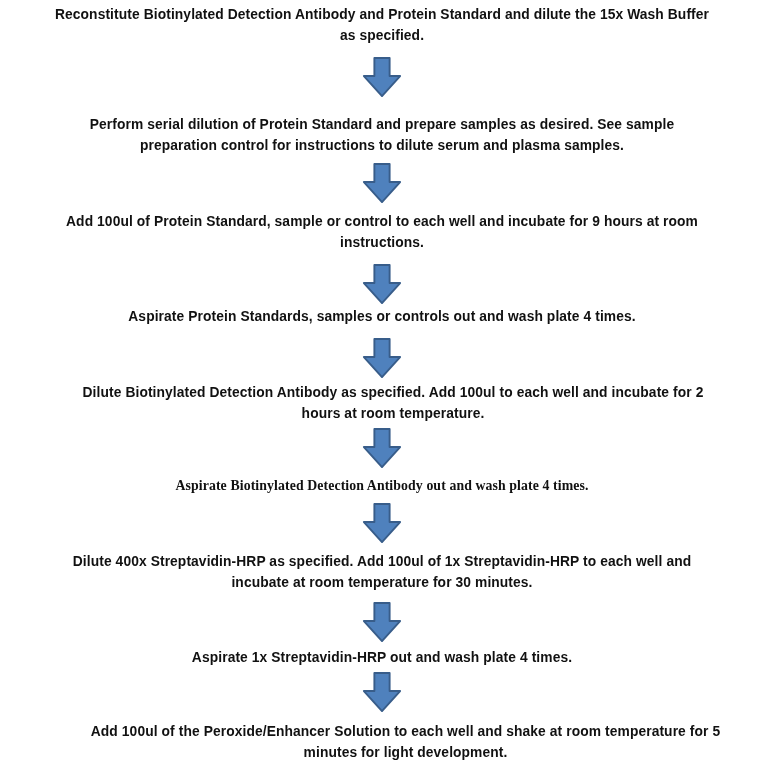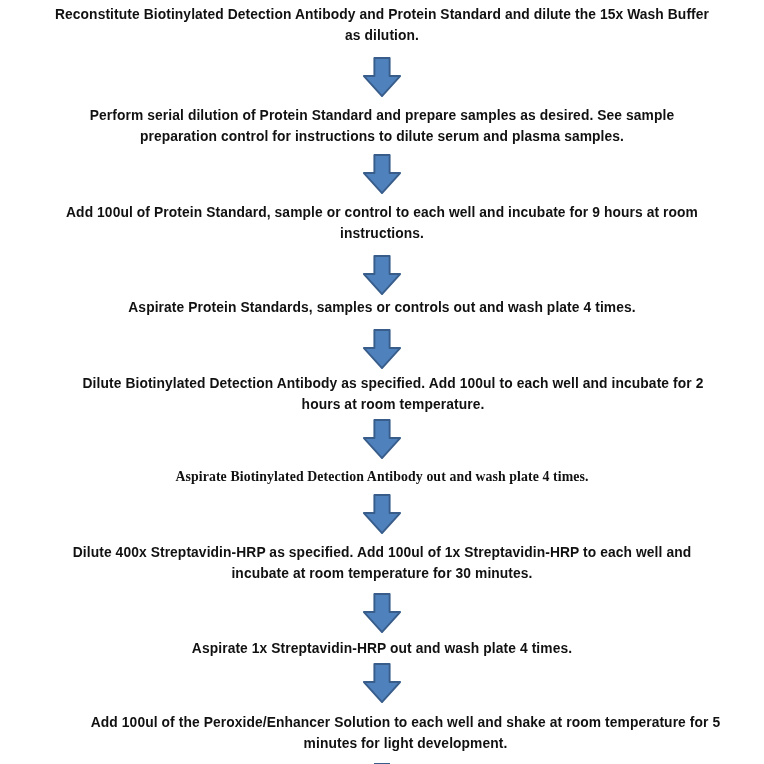--- a/index.html
+++ b/index.html
@@ -30,21 +30,21 @@
   }
   .step .line { white-space: nowrap; }
   .arrow-wrap {
     display: flex;
     justify-content: center;
     line-height: 0;
   }
   .arrow-wrap svg { display: block; }
   
   .mt1  { margin-top: 11px; }
-  .mt2  { margin-top: 8px;  }
+  .mt2  { margin-top: 17px;  }
   .mt3  { margin-top: 7px;  }
   .mt4  { margin-top: 8px;  }
   .mt5  { margin-top: 11px; }
   .mt6  { margin-top: 2px;  }
   .mt7  { margin-top: 11px; }
   .mt8  { margin-top: 4px; margin-left: 22px;  }
   .mt9  { margin-top: 4px;  }
   .mt10 { margin-top: 7px; font-family: Liberation Serif, serif;  }
   .mt11 { margin-top: 7px;  }
   .mt12 { margin-top: 8px;  }
@@ -62,21 +62,21 @@
     box-sizing: border-box;
   }
 </style>
 </head>
 <body>
 
 <div class="flowchart">
 
   <div class="step">
     <div class="line">Reconstitute Biotinylated Detection Antibody and Protein Standard and dilute the 15x Wash Buffer</div>
-    <div class="line">as dilution.</div>
+    <div class="line">as specified.</div>
   </div>
 
   <div class="arrow-wrap mt1">
     <svg width="44" height="40" viewBox="0 0 44 42" style="fill:var(--arrow-fill);stroke:var(--arrow-border);stroke-width:2;stroke-linejoin:round;">
       <path d="M14 1 H30 V20 H41 L22 41 L3 20 H14 Z"></path>
     </svg>
   </div>
 
   <div class="step mt2">
     <div class="line">Perform serial dilution of Protein Standard and prepare samples as desired. See sample</div>

